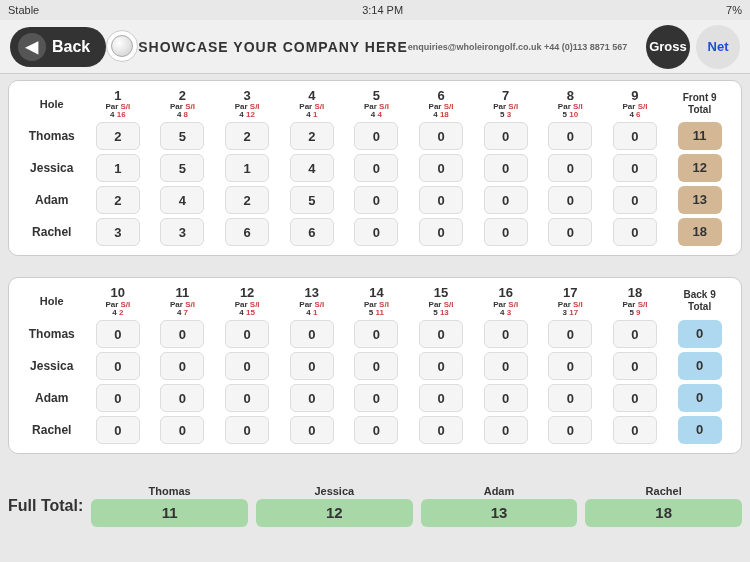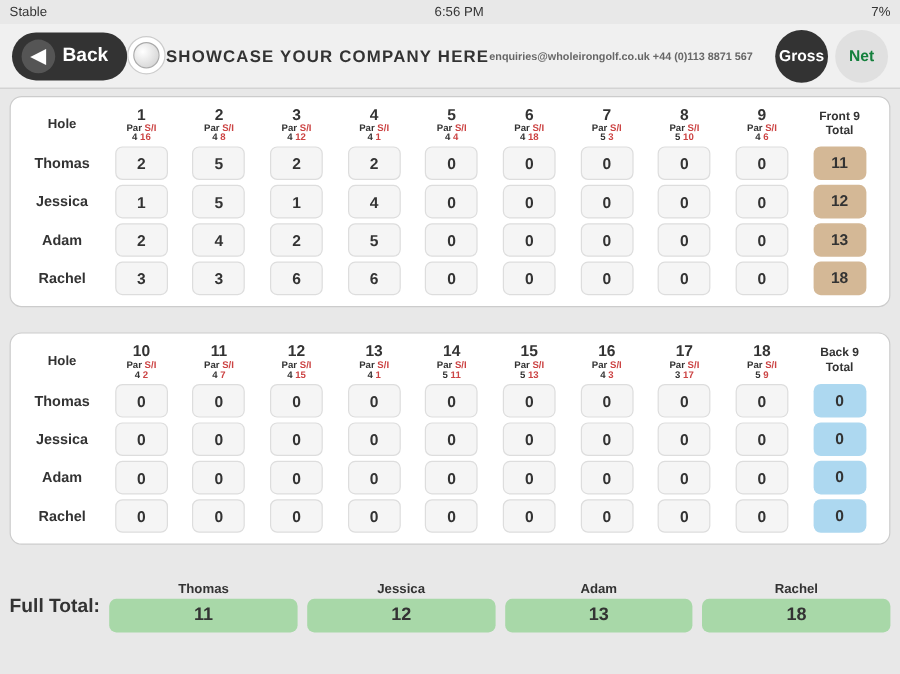--- a/index.html
+++ b/index.html
@@ -97,21 +97,21 @@
       cursor: pointer;
       border: none;
     }
     .btn-gross {
       background: #333;
       color: white;
       text-align: right;
     }
     .btn-net {
       background: #e0e0e0;
-      color: #15803d;
+      color: #1d4ed8;
       text-align: right;
     }
     .btn-stable {
       background: #d0d0d0;
       color: #333;
       border-radius: 22px;
       width: 60px;
       padding: 0 10px;
     }
 
@@ -270,21 +270,21 @@
       font-size: 11px;
       color: #333;
       height: 20px;
     }
   </style>
 </head>
 <body>
 
 <div class="status-bar">
   <span>Stable</span>
-  <span>6:56 PM</span>
+  <span>3:14 PM</span>
   <span>7%</span>
 </div>
 
 <div class="header">
   <div class="back-btn">
     <div class="back-arrow">◀</div>
     <span>Back</span>
   </div>
 
   <div class="header-center">

